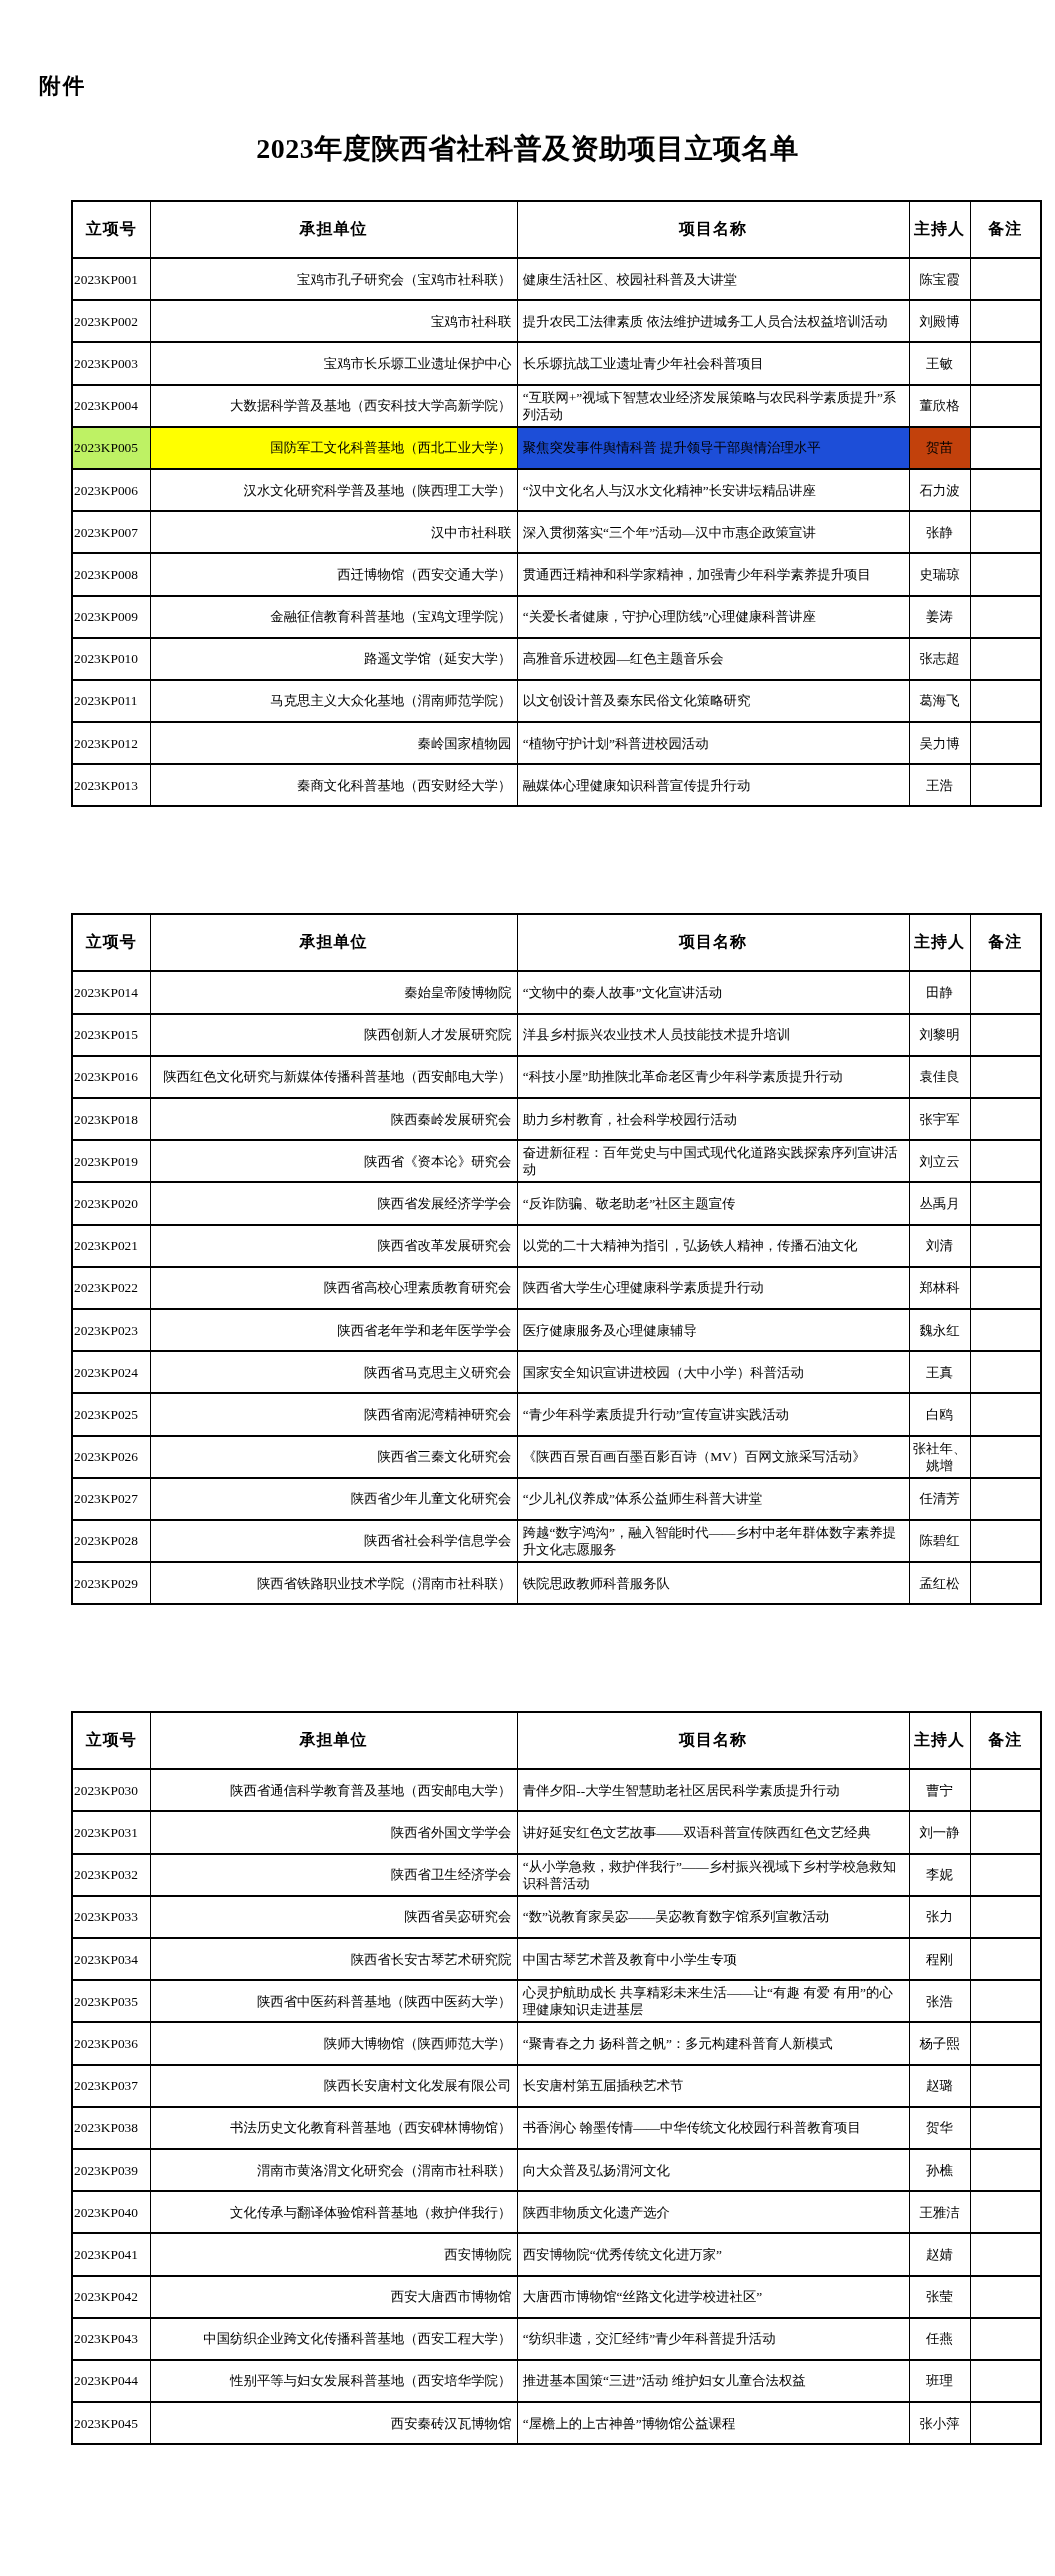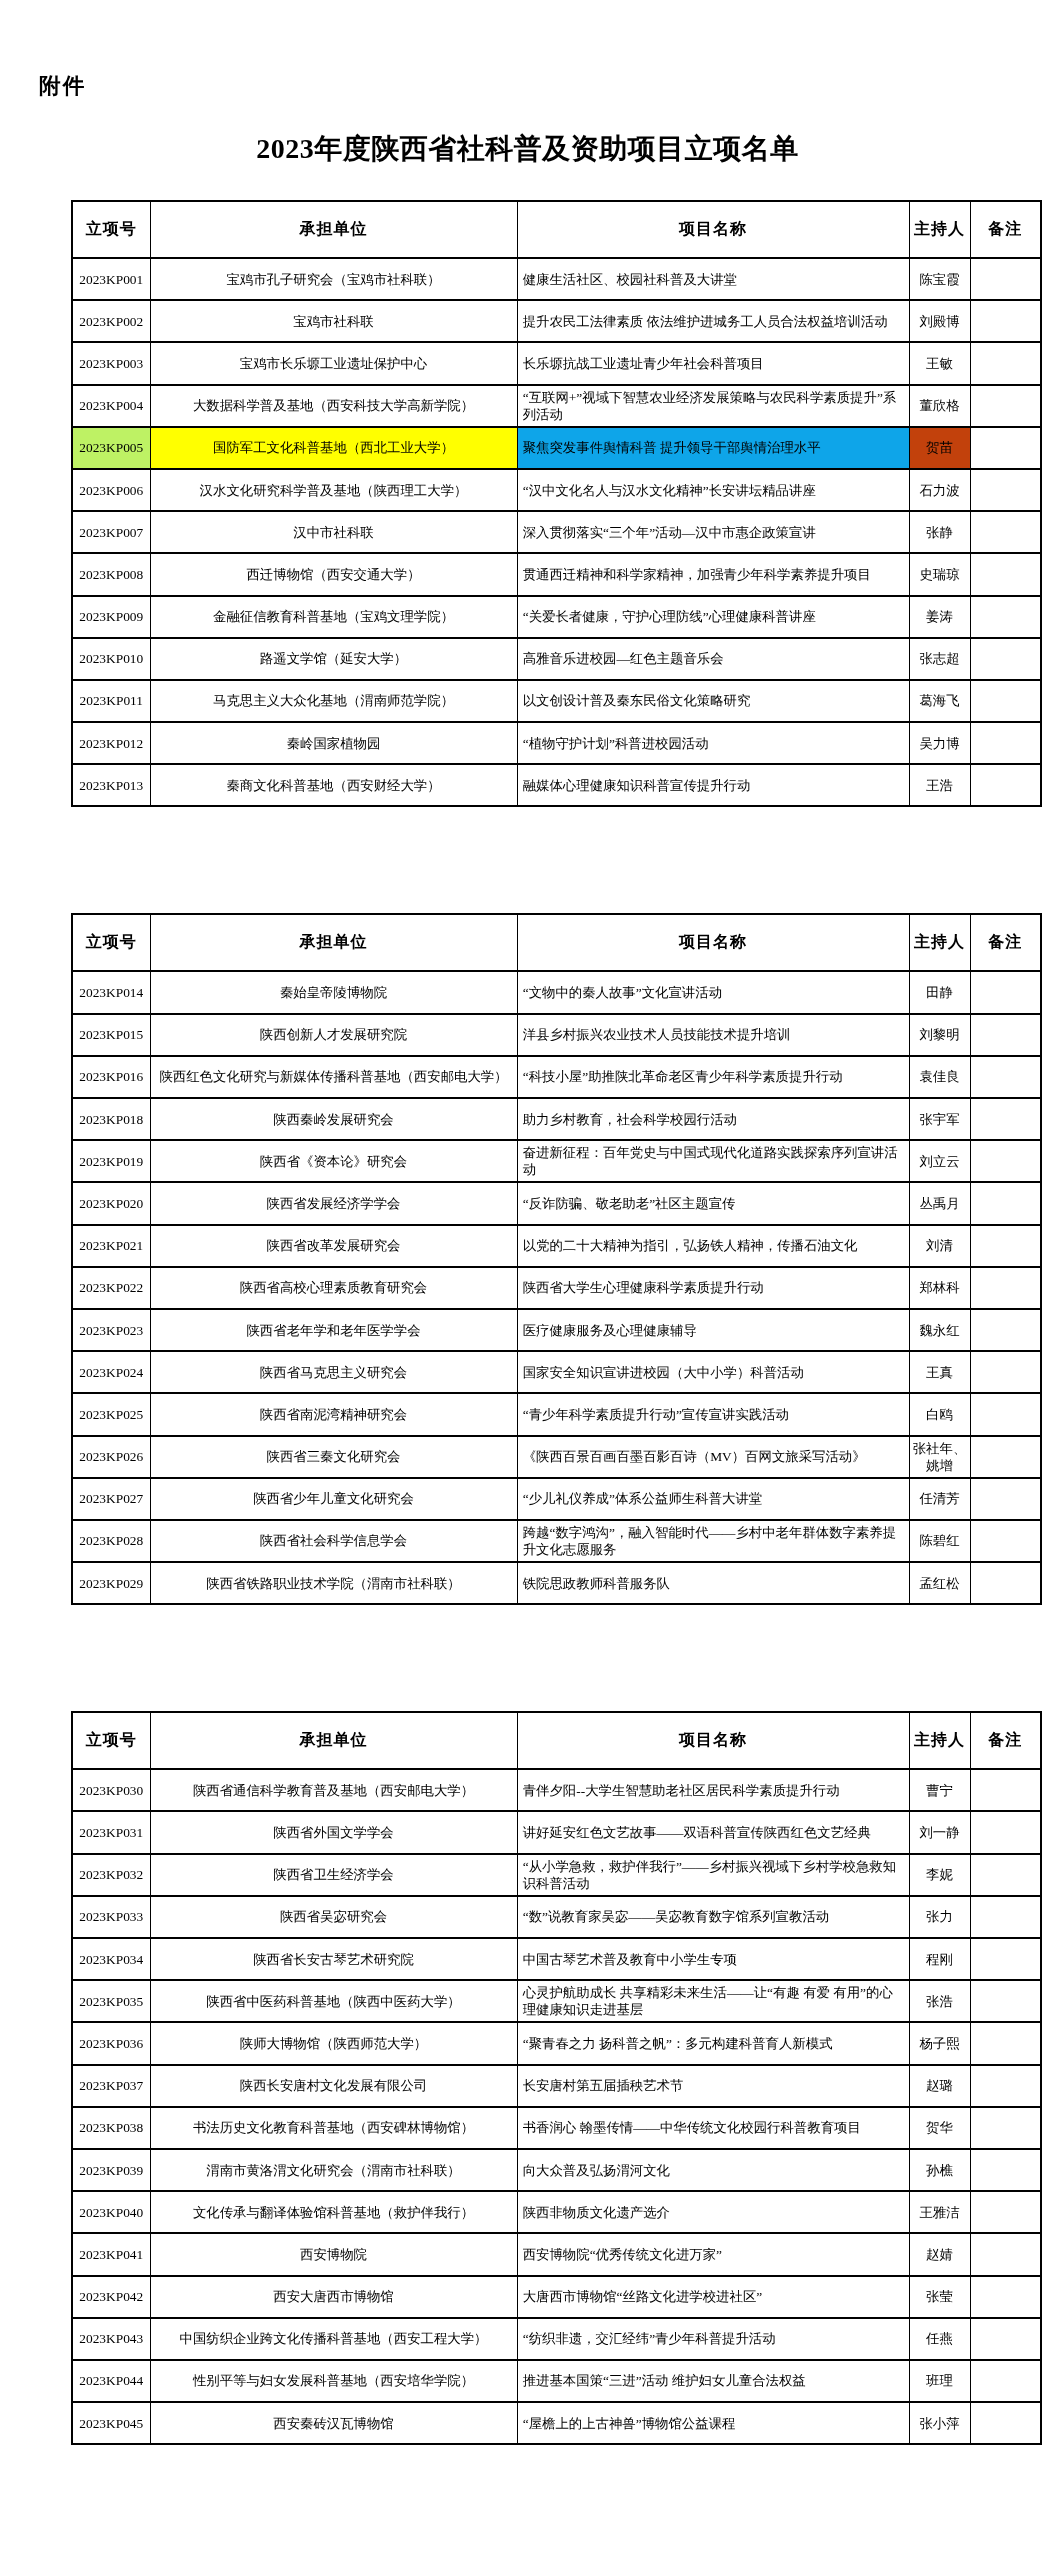--- a/index.html
+++ b/index.html
@@ -49,22 +49,22 @@
     border-right:1.5px solid #000;
     border-top:2.1px solid #000;
     border-bottom:2.1px solid #000;
     font-size:13.4px;
     line-height:17px;
     height:36px;
     padding:2.1px 5.2px;
     overflow:hidden;
     word-break:break-all;
   }
-  td.c-project-id { text-align:center; padding:0 1px; font-family:"Liberation Serif","DejaVu Serif",serif; }
-  td.c-unit { text-align:center; }
+  td.c-project-id { padding:0 1px; font-family:"Liberation Serif","DejaVu Serif",serif; }
+  td.c-unit { text-align:right; }
   td.c-project-name { text-align:left; }
   td.c-leader { text-align:center; padding:2.1px 2.1px; }
   td.c-note { text-align:center; }
 </style>
 </head>
 <body>
 
 <div class="attachment">附件</div>
 
 <h1 class="page-title">2023年度陕西省社科普及资助项目立项名单</h1>
@@ -112,21 +112,21 @@
         <tr>
           <td class="c-project-id">2023KP004</td>
           <td class="c-unit">大数据科学普及基地（西安科技大学高新学院）</td>
           <td class="c-project-name">“互联网+”视域下智慧农业经济发展策略与农民科学素质提升”系列活动</td>
           <td class="c-leader">董欣格</td>
           <td class="c-note"></td>
         </tr>
         <tr>
           <td class="c-project-id" style="background: #bef264;">2023KP005</td>
           <td class="c-unit" style="background: rgb(255, 255, 0);">国防军工文化科普基地（西北工业大学）</td>
-          <td class="c-project-name" style="background: #0ea5e9;">聚焦突发事件舆情科普 提升领导干部舆情治理水平</td>
+          <td class="c-project-name" style="background: #1d4ed8;">聚焦突发事件舆情科普 提升领导干部舆情治理水平</td>
           <td class="c-leader" style="background: #c2410c;">贺苗</td>
           <td class="c-note"></td>
         </tr>
         <tr>
           <td class="c-project-id">2023KP006</td>
           <td class="c-unit">汉水文化研究科学普及基地（陕西理工大学）</td>
           <td class="c-project-name">“汉中文化名人与汉水文化精神”长安讲坛精品讲座</td>
           <td class="c-leader">石力波</td>
           <td class="c-note"></td>
         </tr>

